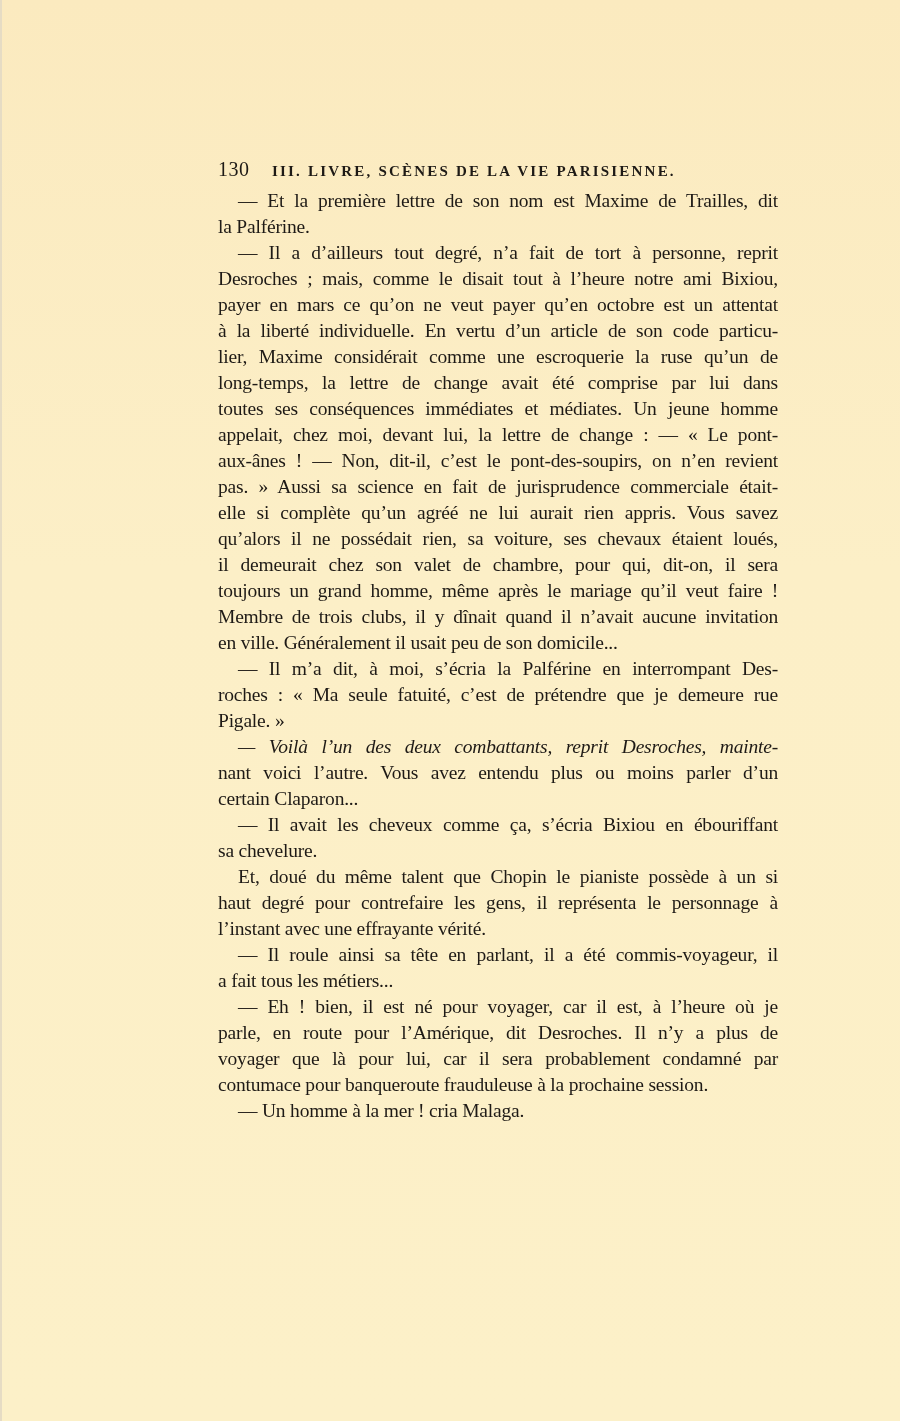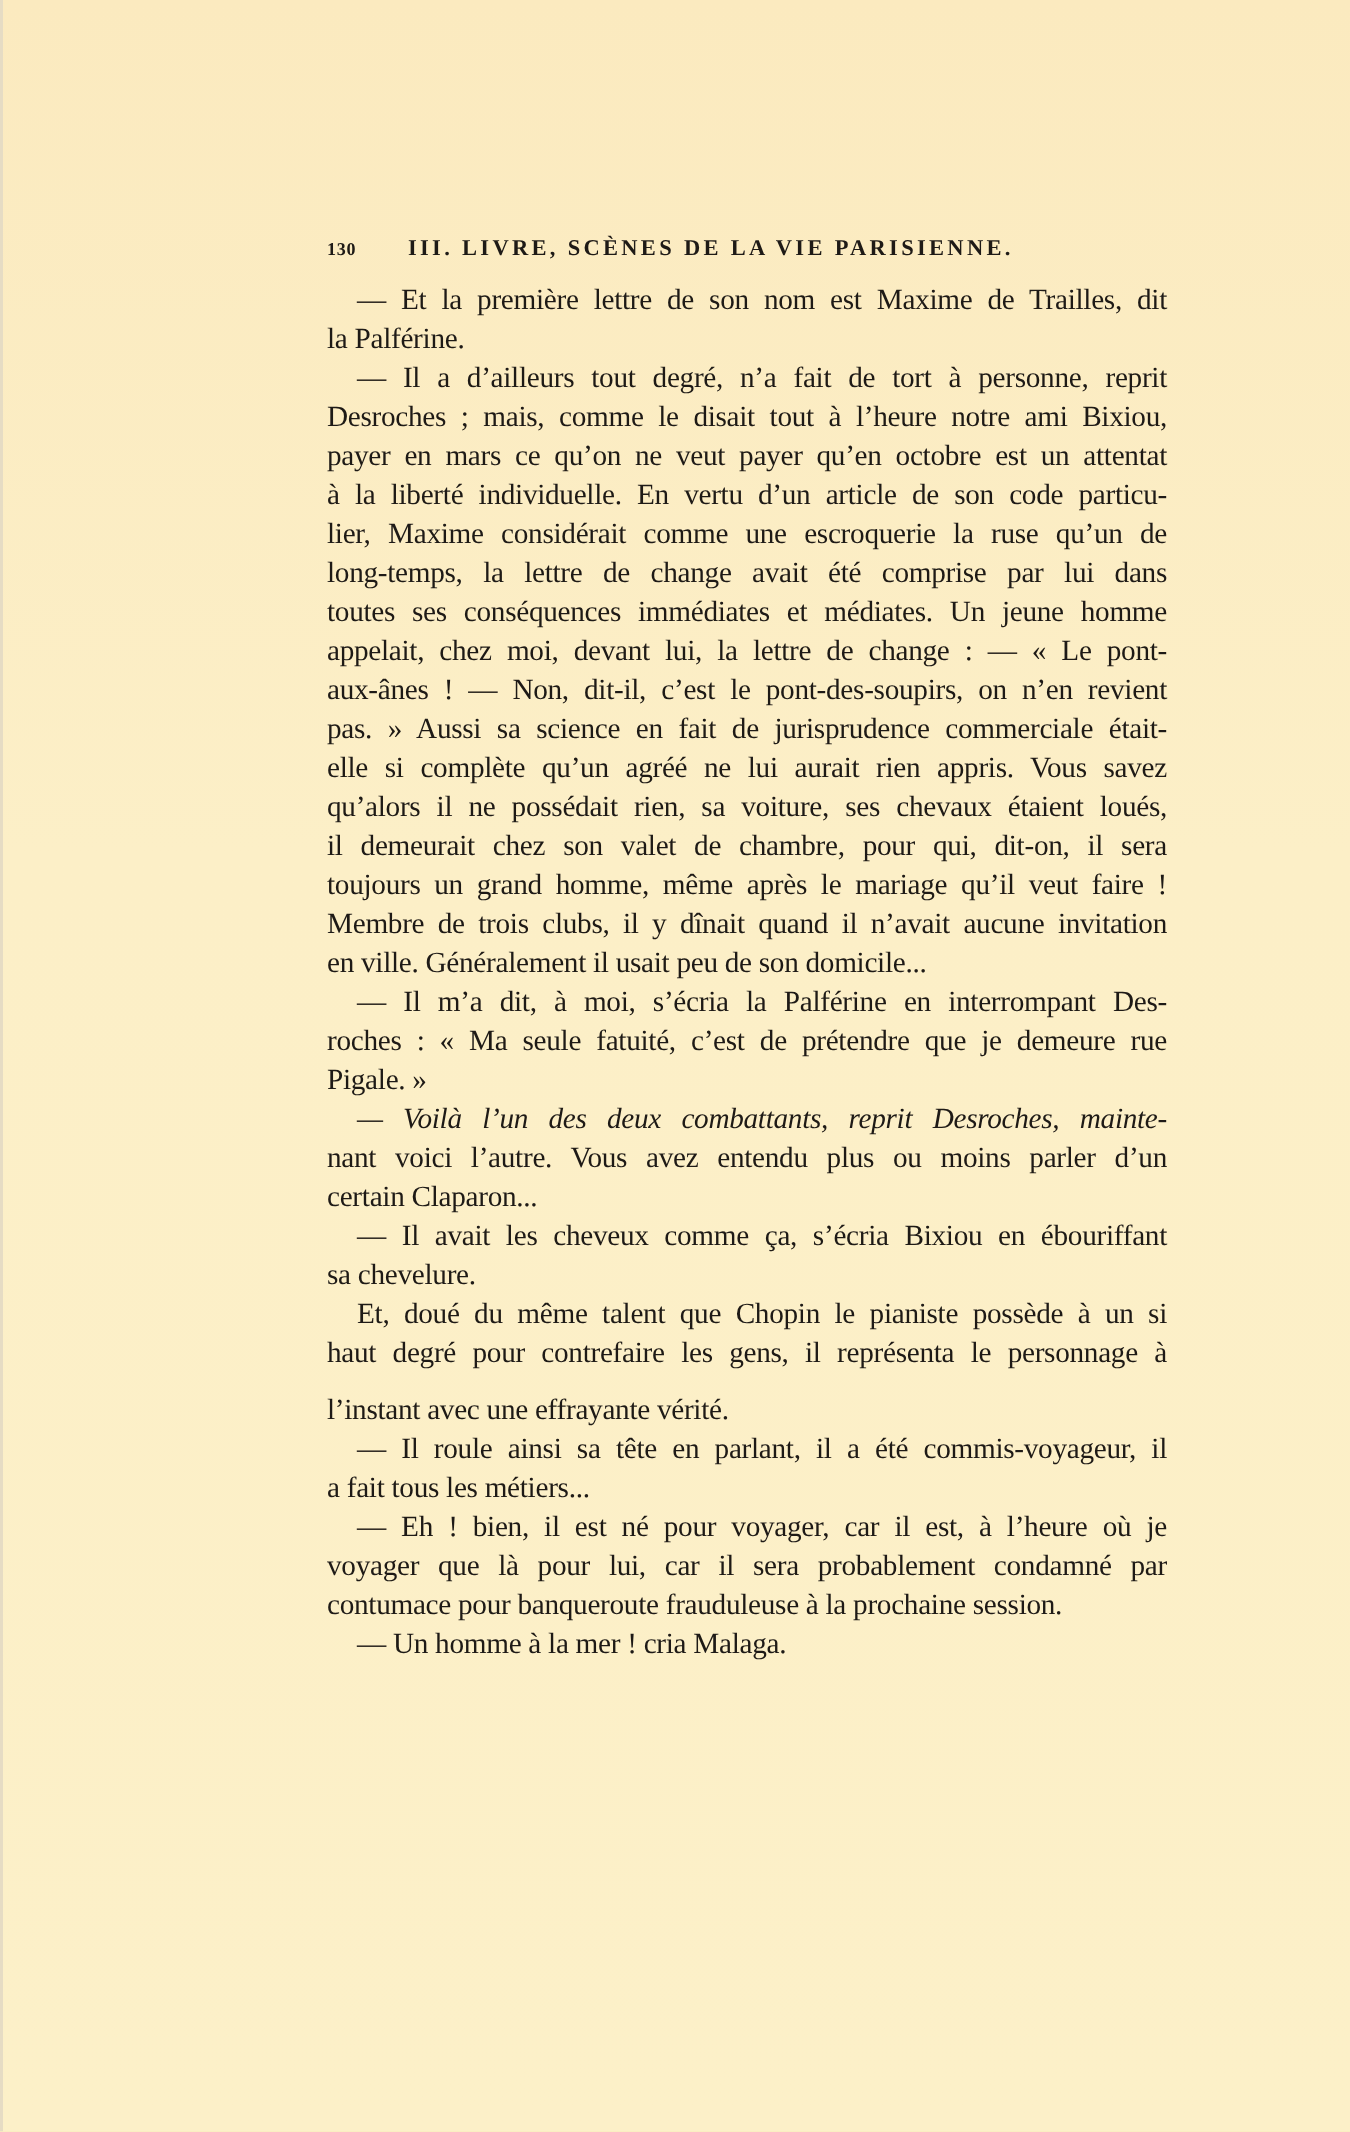--- a/index.html
+++ b/index.html
@@ -30,22 +30,22 @@
       font-family: "Liberation Serif", "DejaVu Serif", serif;
       color: #1e1a16;
     }
     .running-head {
       display: flex;
       align-items: baseline;
       height: 26px;
       margin-bottom: 4px;
     }
     .page-number {
-      font-size: 12px;
-      font-weight: bold;
+      font-size: 20px;
+      font-weight: normal;
       width: 42px;
       letter-spacing: 0.5px;
     }
     .head-title {
       font-size: 15px;
       font-weight: bold;
       letter-spacing: 2.2px;
       text-transform: uppercase;
       margin-left: 12px;
     }
@@ -98,22 +98,23 @@
         <div class="line indent" style="white-space: normal;"><span style="white-space: nowrap;">— Il m’a dit, à moi, s’écria la Palférine en interrompant Des-</span></div>
         <div class="line" style="white-space: normal;"><span style="white-space: nowrap;">roches : « Ma seule fatuité, c’est de prétendre que je demeure rue</span></div>
         <div class="line last" style="white-space: normal;"><span style="white-space: nowrap;">Pigale. »</span></div>
         <div class="line indent" style="white-space: normal;"><span style="white-space: nowrap; font-style: italic;">— Voilà l’un des deux combattants, reprit Desroches, mainte-</span></div>
         <div class="line" style="white-space: normal;"><span style="white-space: nowrap;">nant voici l’autre. Vous avez entendu plus ou moins parler d’un</span></div>
         <div class="line last" style="white-space: normal;"><span style="white-space: nowrap;">certain Claparon...</span></div>
         <div class="line indent" style="white-space: normal;"><span style="white-space: nowrap;">— Il avait les cheveux comme ça, s’écria Bixiou en ébouriffant</span></div>
         <div class="line last" style="white-space: normal;"><span style="white-space: nowrap;">sa chevelure.</span></div>
         <div class="line indent" style="white-space: normal;"><span style="white-space: nowrap;">Et, doué du même talent que Chopin le pianiste possède à un si</span></div>
         <div class="line" style="white-space: normal;"><span style="white-space: nowrap;">haut degré pour contrefaire les gens, il représenta le personnage à</span></div>
-        <div class="line last" style="white-space: normal; margin-top: 12px;"><span style="white-space: nowrap;">l’instant avec une effrayante vérité.</span></div>
+        <div class="line last" style="white-space: normal;"><span style="white-space: nowrap;">l’instant avec une effrayante vérité.</span></div>
         <div class="line indent" style="white-space: normal;"><span style="white-space: nowrap;">— Il roule ainsi sa tête en parlant, il a été commis-voyageur, il</span></div>
         <div class="line last" style="white-space: normal;"><span style="white-space: nowrap;">a fait tous les métiers...</span></div>
         <div class="line indent" style="white-space: normal;"><span style="white-space: nowrap;">— Eh ! bien, il est né pour voyager, car il est, à l’heure où je</span></div>
+        <div class="line" style="white-space: normal;"><span style="white-space: nowrap;">parle, en route pour l’Amérique, dit Desroches. Il n’y a plus de</span></div>
         <div class="line" style="white-space: normal;"><span style="white-space: nowrap;">voyager que là pour lui, car il sera probablement condamné par</span></div>
         <div class="line last" style="white-space: normal;"><span style="white-space: nowrap;">contumace pour banqueroute frauduleuse à la prochaine session.</span></div>
         <div class="line indent last" style="white-space: normal;"><span style="white-space: nowrap;">— Un homme à la mer ! cria Malaga.</span></div>
       </div>
   </div>
 </div>
 
 </body></html>

